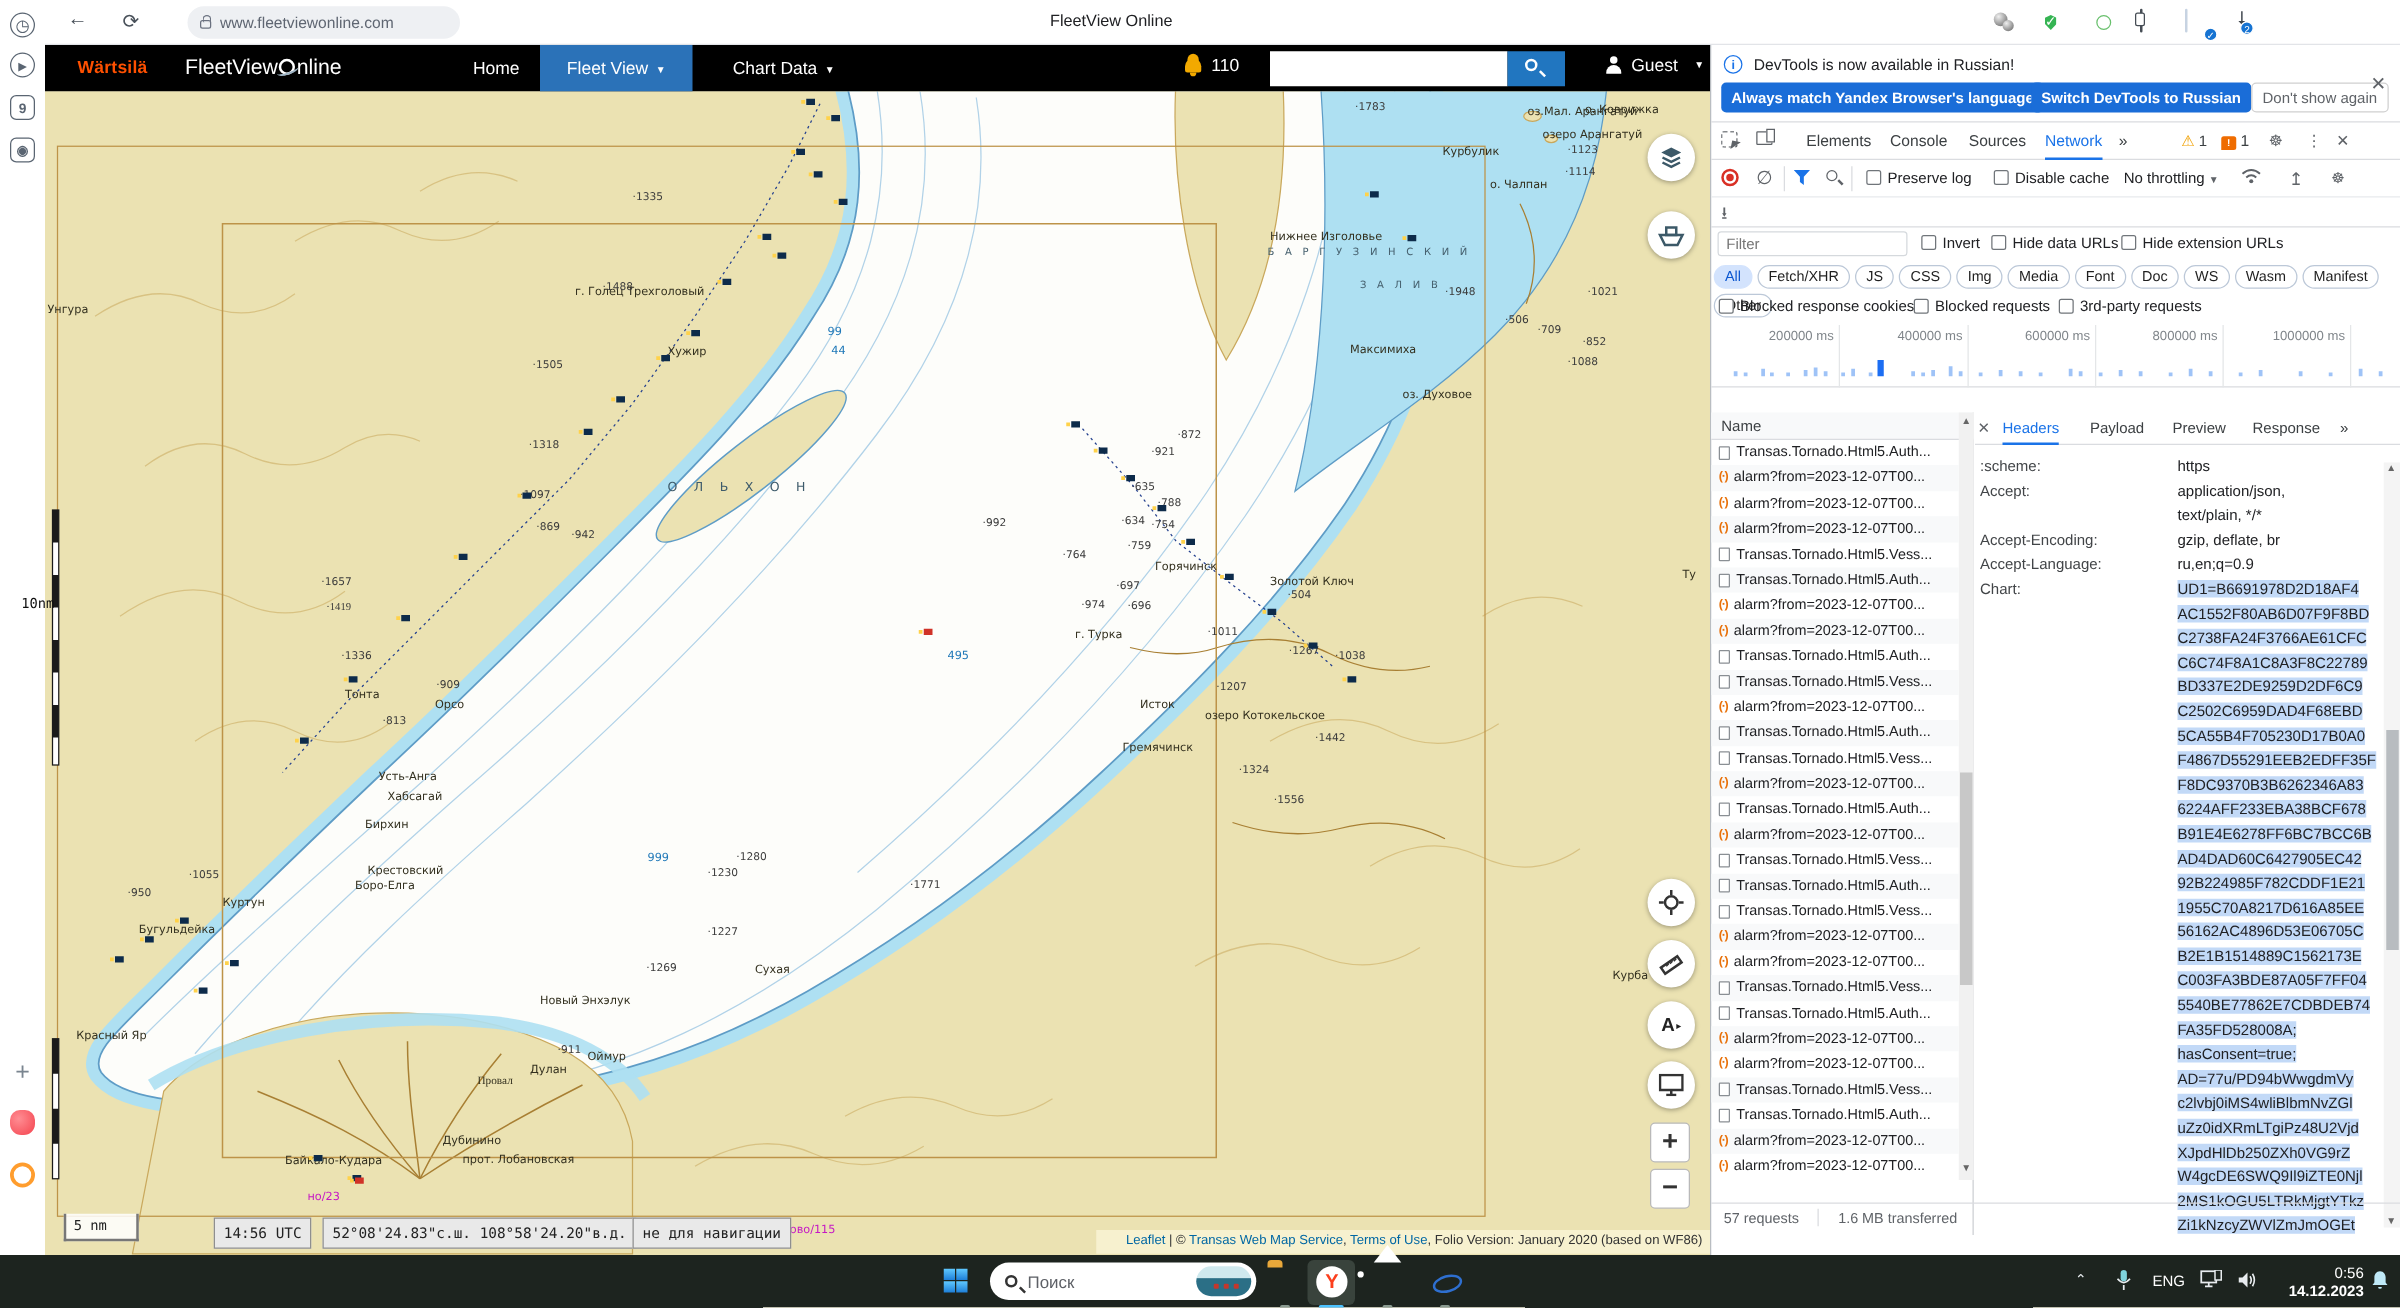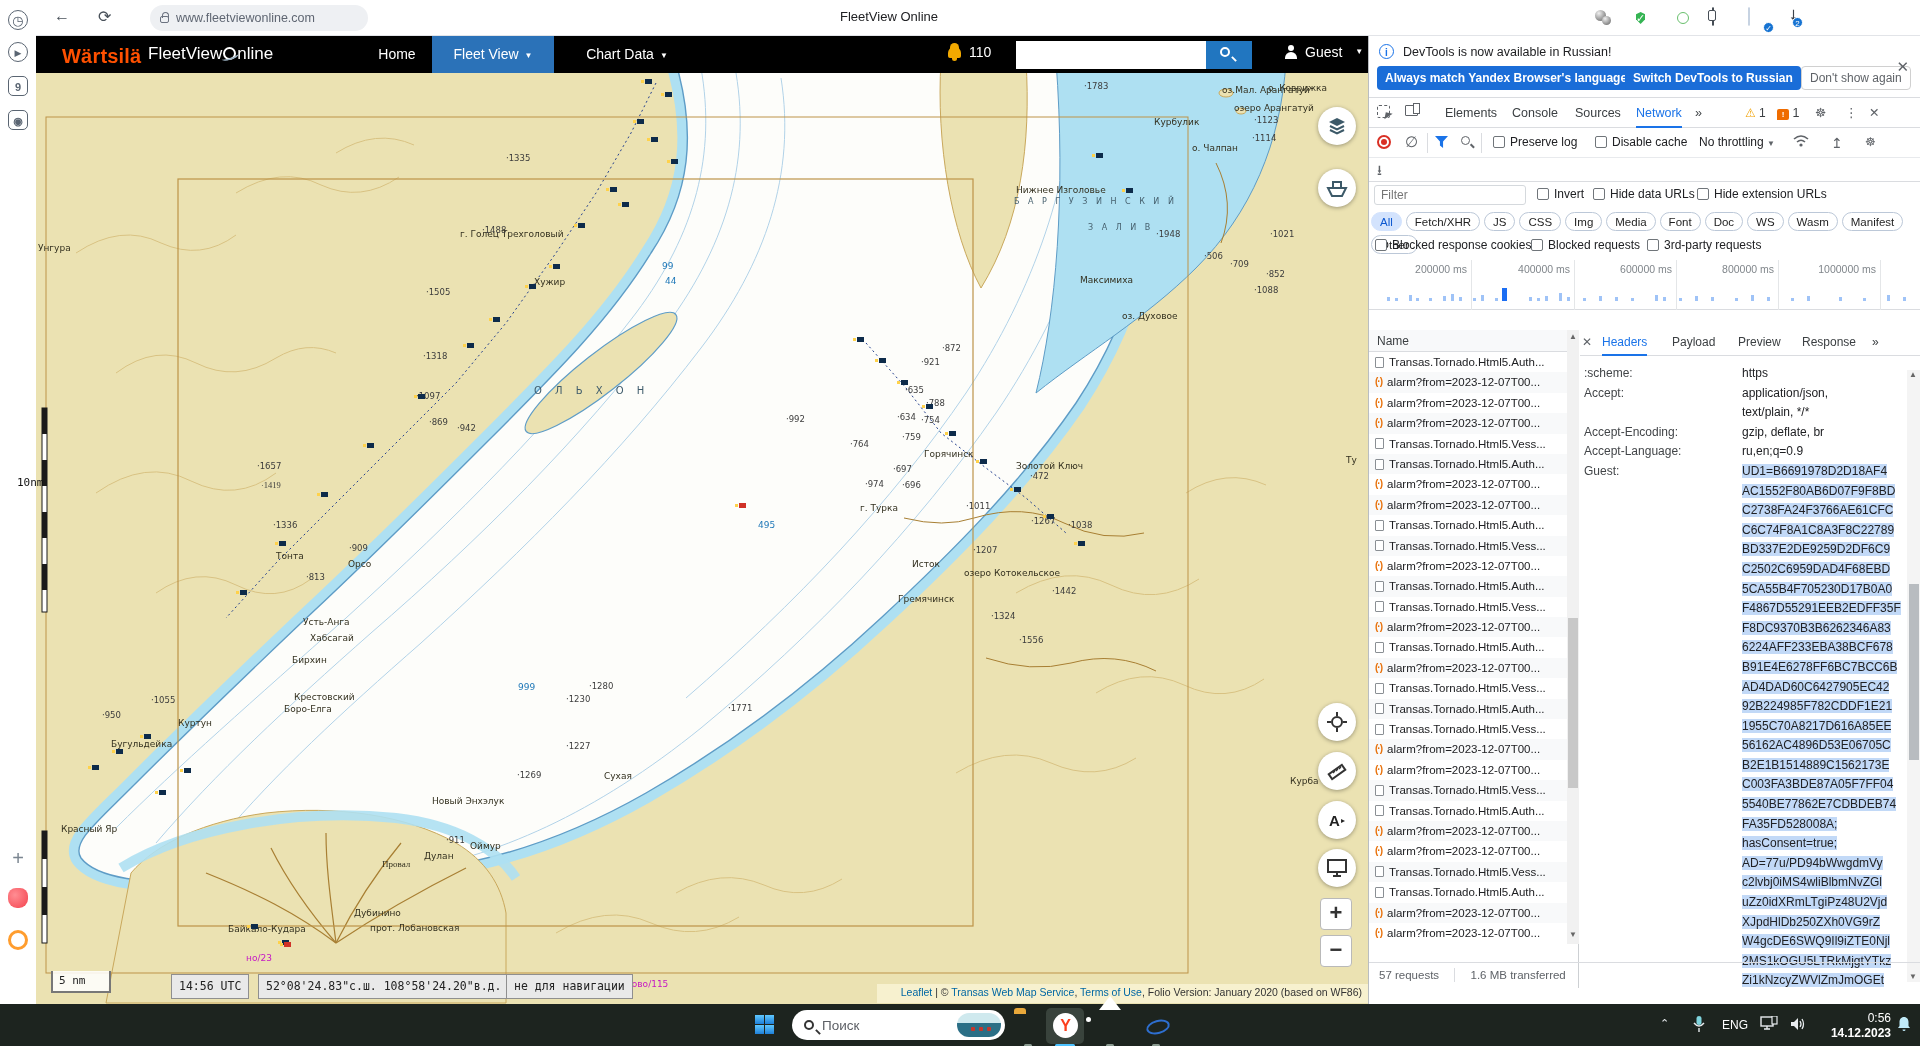--- a/index.html
+++ b/index.html
@@ -31,21 +31,21 @@
   .extdark{background:#2d332d;border-radius:4px;width:18px;height:18px;position:relative;margin-left:1px;}
   .extdark::before{content:"";position:absolute;left:4px;top:4px;width:10px;height:10px;border:1.5px solid #69c06d;border-radius:50%;}
   .cardsic{width:15px;height:14px;border:1.6px solid #464d55;border-radius:3px;position:relative;margin:2px;}
   .cardsic::before{content:"";position:absolute;left:-5px;top:2px;width:6px;height:9px;border:1.6px solid #464d55;border-radius:2px;background:#fff;}
   .imgext{width:17px;height:15px;border-radius:3px;background:linear-gradient(135deg,#e8f0fb 45%,#3f7ad6 46%);border:1px solid #c7d3e2;position:relative;margin:2px 0;}
   .badgeb{position:absolute;right:-6px;bottom:-5px;background:#1673d2;color:#fff;border-radius:50%;width:11px;height:11px;font-size:8px;line-height:11px;text-align:center;border:1.5px solid #fff;}
   .dlarrow{font-size:15px;color:#3c434b;position:relative;}
 
   
   #appheader{position:absolute;left:36px;top:36px;width:1332px;height:37px;background:#000;z-index:15;}
-  #brand{position:absolute;left:26px;top:9px;color:#fe5000;font-size:20px;font-weight:bold;letter-spacing:.2px;}
+  #brand{position:absolute;left:26px;top:9px;color:#fe5000;font-size:14px;font-weight:bold;letter-spacing:.2px;}
   #fvlogo{position:absolute;left:112px;top:8px;color:#fff;font-size:17px;}
   .logo-o{display:inline-block;width:13px;height:13px;border:2px solid #fff;border-radius:50%;position:relative;top:1px;margin:0 1px;}
   .logo-o::after{content:"";position:absolute;left:-4px;top:4px;width:18px;height:5px;border-bottom:2px solid #9fb4c4;border-radius:50%;transform:rotate(-18deg);}
   .navitem{position:absolute;top:0;height:37px;line-height:37px;color:#fff;font-size:14px;text-align:center;}
   .navactive{background:#2b72b8;}
   .caret{font-size:8px;position:relative;top:-1px;margin-left:6px;color:#fff;}
   #bellwrap{position:absolute;left:912px;top:8px;display:flex;gap:8px;align-items:center;color:#fff;font-size:14px;}
   .bellic{display:inline-block;width:13px;height:11px;background:#f2a900;border-radius:6px 6px 2px 2px;position:relative;}
   .bellic::before{content:"";position:absolute;left:2px;top:-4px;width:9px;height:6px;background:#f2a900;border-radius:5px 5px 0 0;}
   .bellic::after{content:"";position:absolute;left:4px;bottom:-3px;width:5px;height:3px;background:#f2a900;border-radius:0 0 3px 3px;}
@@ -357,21 +357,21 @@
         <span class="lb-n" style="left: 930px; top: 428px;">·1011</span>
         <span class="lb-n" style="left: 995px; top: 443px;">·1267</span>
         <span class="lb-n" style="left: 1032px; top: 447px;">·1038</span>
         <span class="lb-n" style="left: 937px; top: 472px;">·1207</span>
         <span class="lb-n" style="left: 1016px; top: 513px;">·1442</span>
         <span class="lb-n" style="left: 955px; top: 538px;">·1324</span>
         <span class="lb-n" style="left: 983px; top: 562px;">·1556</span>
         <span class="lb-p" style="left: 888px; top: 376px;">Горячинск</span>
         <span class="lb-p" style="left: 824px; top: 430px;">г. Турка</span>
         <span class="lb-p" style="left: 980px; top: 388px;">Золотой Ключ</span>
-        <span class="lb-n" style="left: 994px; top: 398px;">·472</span>
+        <span class="lb-n" style="left: 994px; top: 398px;">·504</span>
         <span class="lb-p" style="left: 928px; top: 495px;">озеро Котокельское</span>
         <span class="lb-p" style="left: 876px; top: 486px;">Исток</span>
         <span class="lb-p" style="left: 862px; top: 521px;">Гремячинск</span>
         <span class="lb-w" style="left: 722px; top: 447px;">495</span>
         <span class="lb-w" style="left: 482px; top: 609px;">999</span>
         <span class="lb-n" style="left: 692px; top: 630px;">·1771</span>
         <span class="lb-n" style="left: 553px; top: 608px;">·1280</span>
         <span class="lb-n" style="left: 530px; top: 621px;">·1230</span>
         <span class="lb-n" style="left: 530px; top: 668px;">·1227</span>
         <span class="lb-n" style="left: 481px; top: 697px;">·1269</span>
@@ -723,21 +723,21 @@
         <span class="dettab" style="left:158px;">Preview</span>
         <span class="dettab" style="left:222px;">Response</span>
         <span class="dettab" style="left:292px;">»</span>
       </div>
       <div id="drows">
           <div class="drow"><span class="dn">:scheme:</span><span class="dv">https</span></div>
           <div class="drow"><span class="dn">Accept:</span><span class="dv">application/json,</span></div>
           <div class="drow"><span class="dn"></span><span class="dv">text/plain, */*</span></div>
           <div class="drow"><span class="dn">Accept-Encoding:</span><span class="dv">gzip, deflate, br</span></div>
           <div class="drow"><span class="dn">Accept-Language:</span><span class="dv">ru,en;q=0.9</span></div>
-          <div class="drow"><span class="dn">Guest:</span><span class="dv hl">UD1=B6691978D2D18AF4</span></div>
+          <div class="drow"><span class="dn">Chart:</span><span class="dv hl">UD1=B6691978D2D18AF4</span></div>
           <div class="drow"><span class="dn"></span><span class="dv hl">AC1552F80AB6D07F9F8BD</span></div>
           <div class="drow"><span class="dn"></span><span class="dv hl">C2738FA24F3766AE61CFC</span></div>
           <div class="drow"><span class="dn"></span><span class="dv hl">C6C74F8A1C8A3F8C22789</span></div>
           <div class="drow"><span class="dn"></span><span class="dv hl">BD337E2DE9259D2DF6C9</span></div>
           <div class="drow"><span class="dn"></span><span class="dv hl">C2502C6959DAD4F68EBD</span></div>
           <div class="drow"><span class="dn"></span><span class="dv hl">5CA55B4F705230D17B0A0</span></div>
           <div class="drow"><span class="dn"></span><span class="dv hl">F4867D55291EEB2EDFF35F</span></div>
           <div class="drow"><span class="dn"></span><span class="dv hl">F8DC9370B3B6262346A83</span></div>
           <div class="drow"><span class="dn"></span><span class="dv hl">6224AFF233EBA38BCF678</span></div>
           <div class="drow"><span class="dn"></span><span class="dv hl">B91E4E6278FF6BC7BCC6B</span></div>

